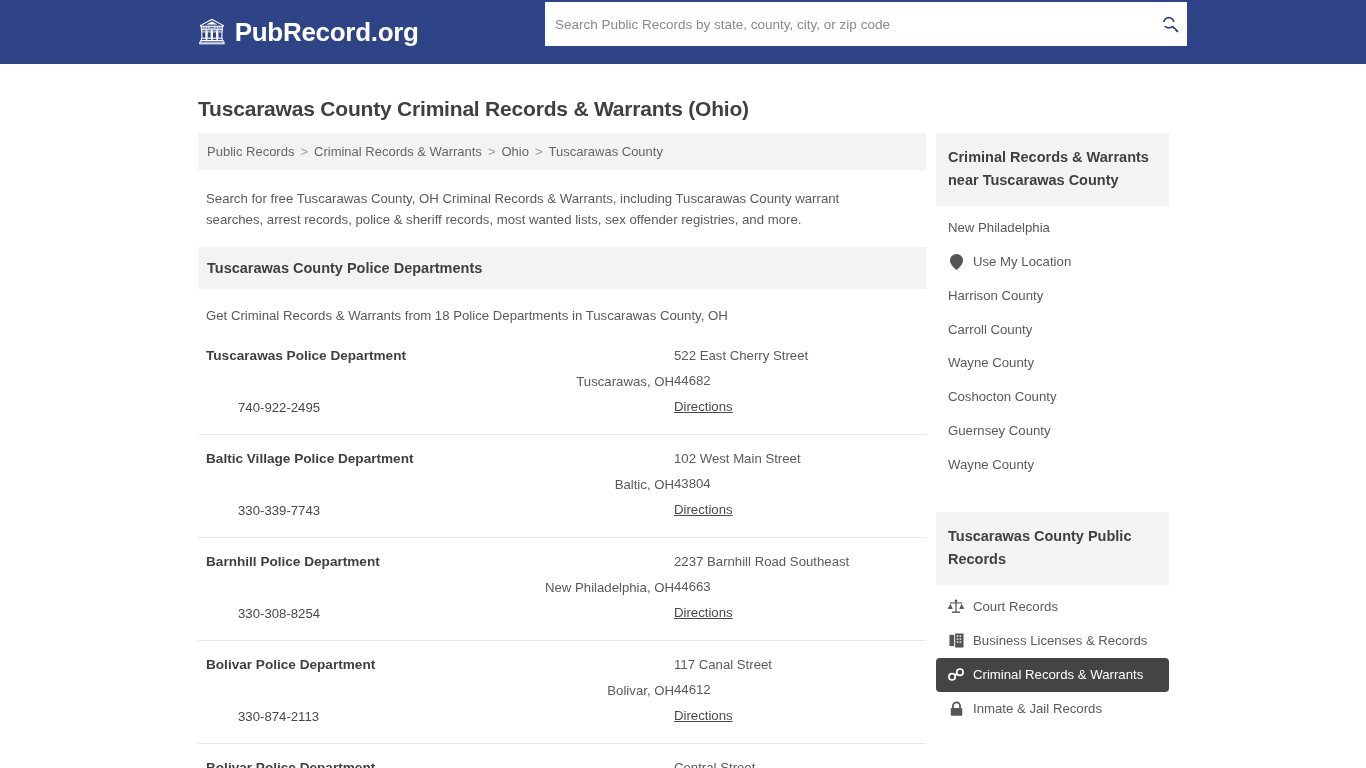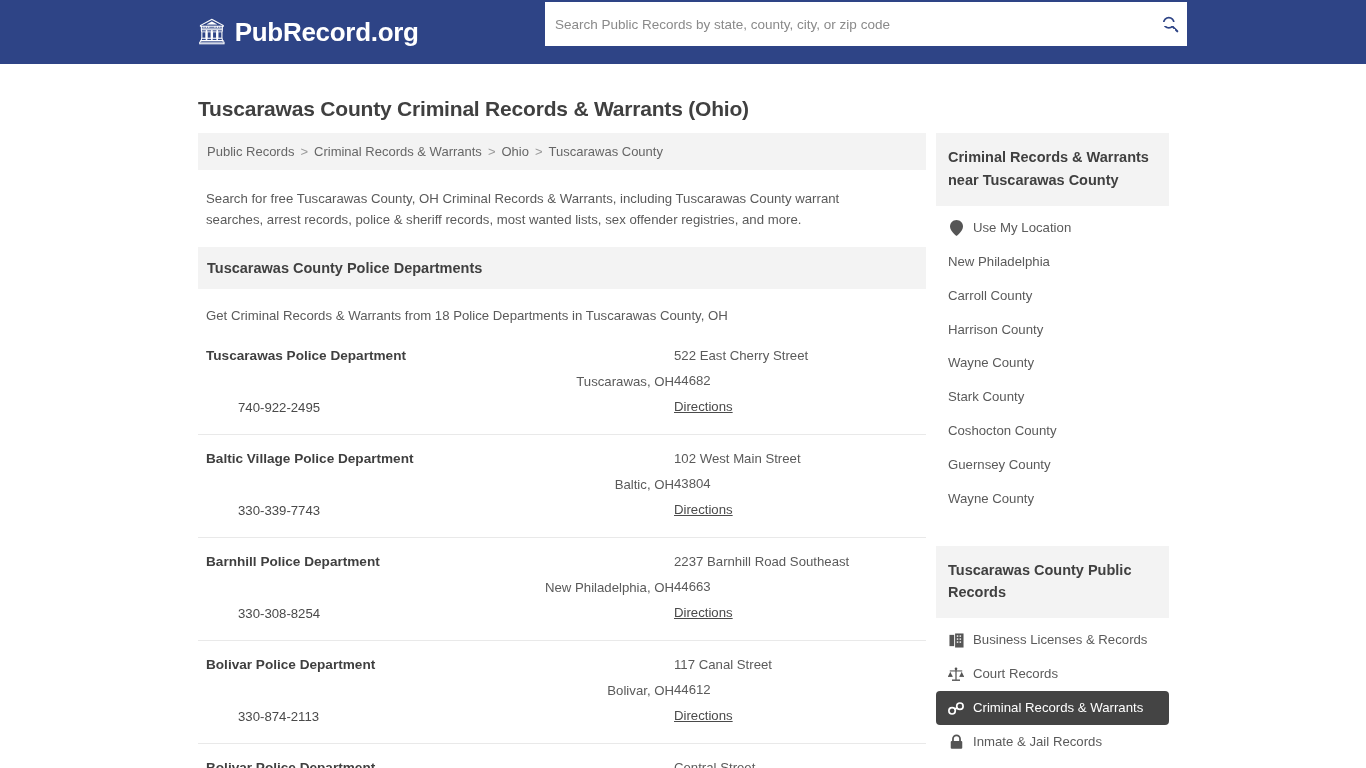--- a/index.html
+++ b/index.html
@@ -378,87 +378,84 @@
           </div>
         </div>
 
     </div>
 
     <div class="side-col">
 
       <div class="side-panel-head">Criminal Records &amp; Warrants near Tuscarawas County</div>
       <div class="side-list" id="nearby-list">
           <a class="side-item">
+            <span class="label">New Philadelphia</span>
+          </a>
+          <a class="side-item">
             <span class="side-icon">
               <svg width="13" height="16" viewBox="0 0 13 16">
                 <path d="M6.5 0C2.9 0 0 2.9 0 6.5 0 11 6.5 16 6.5 16S13 11 13 6.5C13 2.9 10.1 0 6.5 0z" fill="currentColor"></path>
               </svg>
             </span>
             <span class="label">Use My Location</span>
           </a>
           <a class="side-item">
-            <span class="label">New Philadelphia</span>
+            <span class="label">Harrison County</span>
           </a>
           <a class="side-item">
             <span class="label">Carroll County</span>
           </a>
           <a class="side-item">
-            <span class="label">Harrison County</span>
-          </a>
-          <a class="side-item">
             <span class="label">Wayne County</span>
-          </a>
-          <a class="side-item">
-            <span class="label">Stark County</span>
           </a>
           <a class="side-item">
             <span class="label">Coshocton County</span>
           </a>
           <a class="side-item">
             <span class="label">Guernsey County</span>
           </a>
           <a class="side-item">
             <span class="label">Wayne County</span>
           </a>
         </div>
 
       <div class="side-gap"></div>
 
       <div class="side-panel-head">Tuscarawas County Public Records</div>
       <div class="side-list" id="records-list">
+          <a class="side-item">
+            <span class="side-icon">
+              <svg width="16" height="15" viewBox="0 0 18 16">
+                <rect x="8.3" y="1.5" width="1.4" height="12.5" fill="currentColor"></rect>
+                <rect x="4.5" y="13.6" width="9" height="1.6" fill="currentColor"></rect>
+                <circle cx="9" cy="1.6" r="1.5" fill="currentColor"></circle>
+                <rect x="2" y="3.4" width="14" height="1.2" fill="currentColor"></rect>
+                <path d="M2.6 4.8 L0.3 9.8 L4.9 9.8 Z" fill="currentColor"></path>
+                <path d="M15.4 4.8 L13.1 9.8 L17.7 9.8 Z" fill="currentColor"></path>
+                <rect x="0" y="9.6" width="5.2" height="1.1" fill="currentColor"></rect>
+                <rect x="12.8" y="9.6" width="5.2" height="1.1" fill="currentColor"></rect>
+              </svg>
+            </span>
+            <span class="label">Court Records</span>
+          </a>
           <a class="side-item">
             <span class="side-icon">
               <svg width="15" height="15" viewBox="0 0 16 16">
                 <rect x="0.5" y="2" width="5" height="12" fill="currentColor"></rect>
                 <rect x="6.5" y="0.5" width="9" height="15" fill="currentColor"></rect>
                 <rect x="8.3" y="2.5" width="1.6" height="1.6" fill="#f3f3f3"></rect>
                 <rect x="11.3" y="2.5" width="1.6" height="1.6" fill="#f3f3f3"></rect>
                 <rect x="8.3" y="5.7" width="1.6" height="1.6" fill="#f3f3f3"></rect>
                 <rect x="11.3" y="5.7" width="1.6" height="1.6" fill="#f3f3f3"></rect>
                 <rect x="8.3" y="8.9" width="1.6" height="1.6" fill="#f3f3f3"></rect>
                 <rect x="11.3" y="8.9" width="1.6" height="1.6" fill="#f3f3f3"></rect>
               </svg>
             </span>
             <span class="label">Business Licenses &amp; Records</span>
           </a>
-          <a class="side-item">
-            <span class="side-icon">
-              <svg width="16" height="15" viewBox="0 0 18 16">
-                <rect x="8.3" y="1.5" width="1.4" height="12.5" fill="currentColor"></rect>
-                <rect x="4.5" y="13.6" width="9" height="1.6" fill="currentColor"></rect>
-                <circle cx="9" cy="1.6" r="1.5" fill="currentColor"></circle>
-                <rect x="2" y="3.4" width="14" height="1.2" fill="currentColor"></rect>
-                <path d="M2.6 4.8 L0.3 9.8 L4.9 9.8 Z" fill="currentColor"></path>
-                <path d="M15.4 4.8 L13.1 9.8 L17.7 9.8 Z" fill="currentColor"></path>
-                <rect x="0" y="9.6" width="5.2" height="1.1" fill="currentColor"></rect>
-                <rect x="12.8" y="9.6" width="5.2" height="1.1" fill="currentColor"></rect>
-              </svg>
-            </span>
-            <span class="label">Court Records</span>
-          </a>
           <a class="side-item active">
             <span class="side-icon">
               <svg width="16" height="15" viewBox="0 0 18 16">
                 <g fill="none" stroke="currentColor" stroke-width="1.9">
                   <circle cx="4.6" cy="10.6" r="3.6"></circle>
                   <circle cx="13.4" cy="5.4" r="3.6"></circle>
                   <path d="M7.3 8.1 L10.7 7.9"></path>
                 </g>
               </svg>
             </span>

